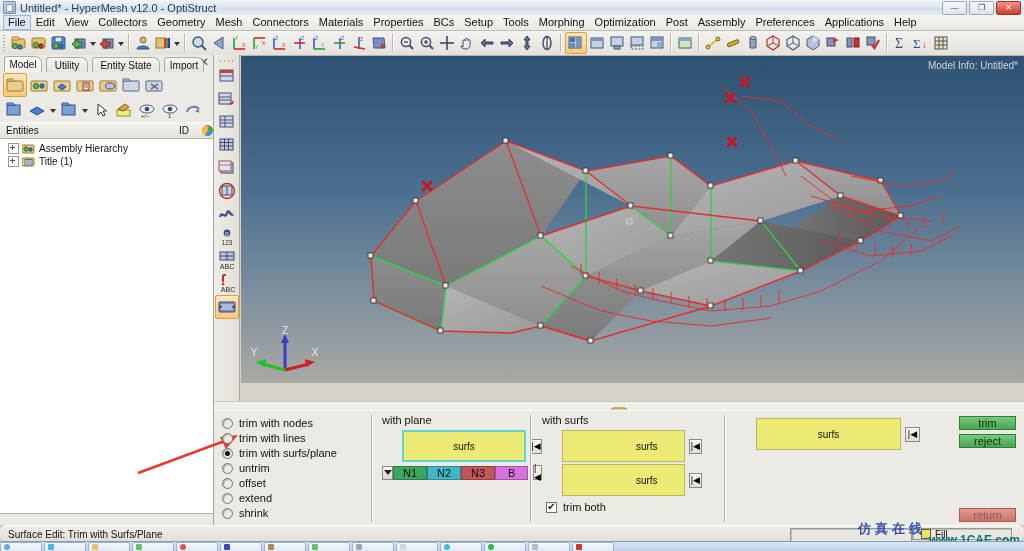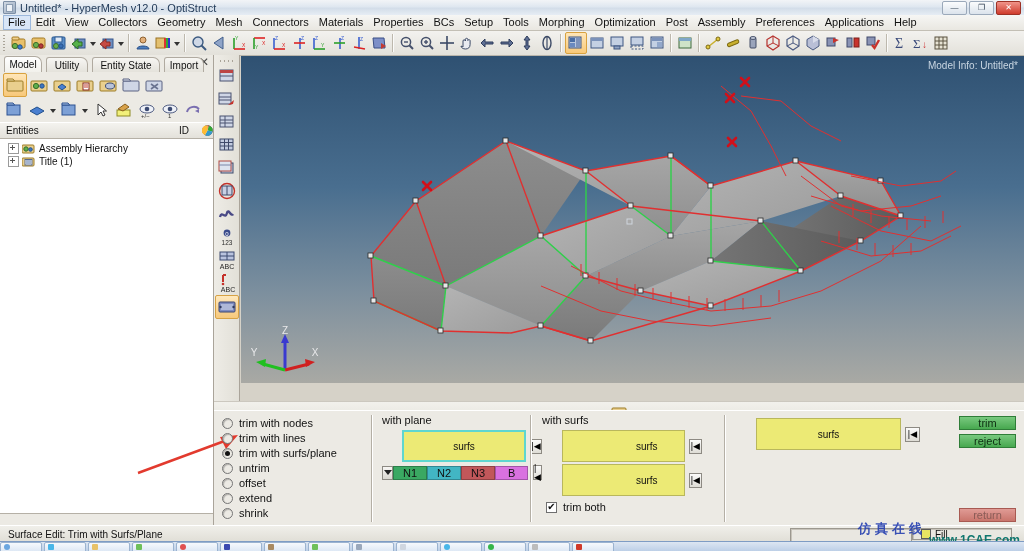--- a/index.html
+++ b/index.html
@@ -148,21 +148,21 @@
     font-size:10px;color:#111;box-sizing:border-box;line-height:1;margin-right:6px;}
   .gbtn{width:57px;height:14px;background:linear-gradient(to bottom,#79c97f,#47a84f);border:1px solid #2f7d38;
     display:flex;align-items:center;justify-content:center;font-size:11px;color:#0d2e11;box-sizing:border-box;}
   .rbtn{width:57px;height:14px;background:linear-gradient(to bottom,#e09b95,#c9756c);border:1px solid #a85a52;
     display:flex;align-items:center;justify-content:center;font-size:11px;color:#8a5b56;box-sizing:border-box;}
 
   
   .statusbar{
     position:absolute;left:0;top:525px;width:1024px;height:16px;
     background:linear-gradient(to bottom,#f0efea,#e0ded6);border-top:1px solid #fff;
-    display:flex;align-items:center;
+    display:flex;align-items:center;border-radius:8px;
   }
   .status-text{font-size:10px;color:#111;padding-left:8px;}
   .status-box{position:absolute;left:790px;top:2px;width:120px;height:12px;background:#e9e7e1;border:1px solid #9c988f;
     box-shadow:inset 1px 1px 0 #c7c3ba;}
   .fill-box{position:absolute;left:912px;top:2px;width:100px;height:12px;background:#e9e7e1;border:1px solid #9c988f;
     display:flex;align-items:center;padding-left:8px;box-sizing:border-box;font-size:10px;color:#111;
     box-shadow:inset 1px 1px 0 #c7c3ba;}
   .fill-sq{width:8px;height:8px;background:#e8e462;border:1px solid #5a5a5a;margin-right:4px;flex:0 0 auto;}
 
   .brandcn{position:absolute;right:98px;top:520px;font-size:13px;color:#2640b0;font-weight:bold;letter-spacing:4px;

